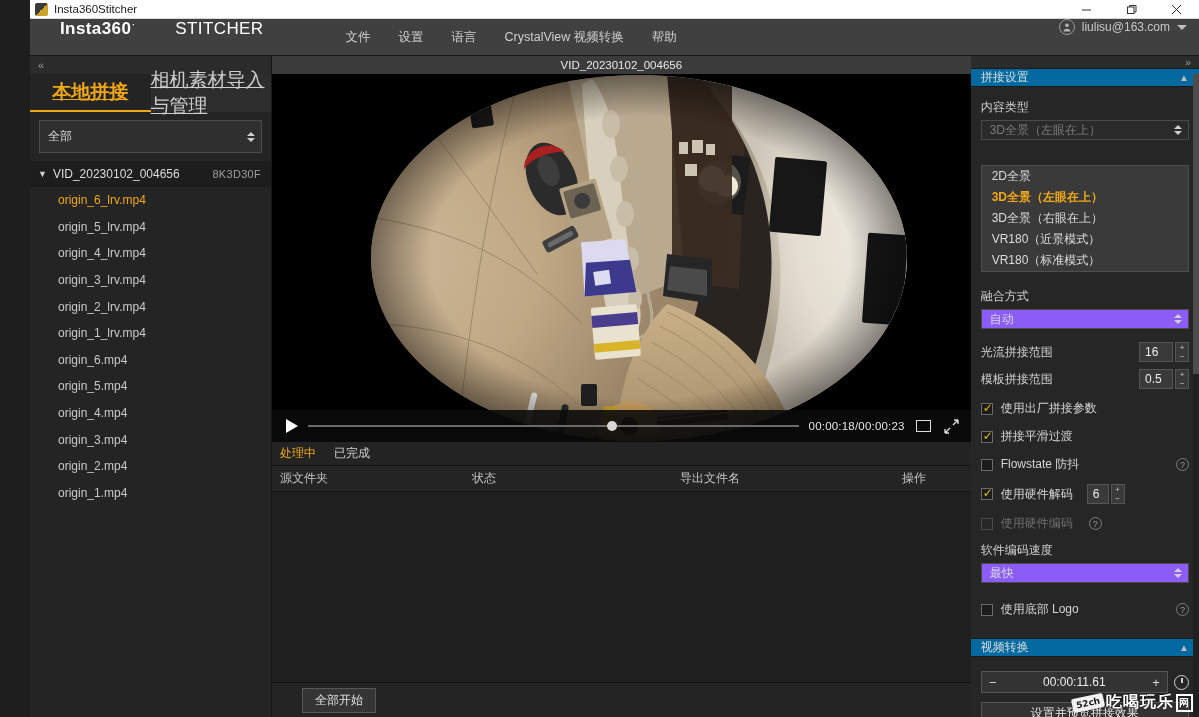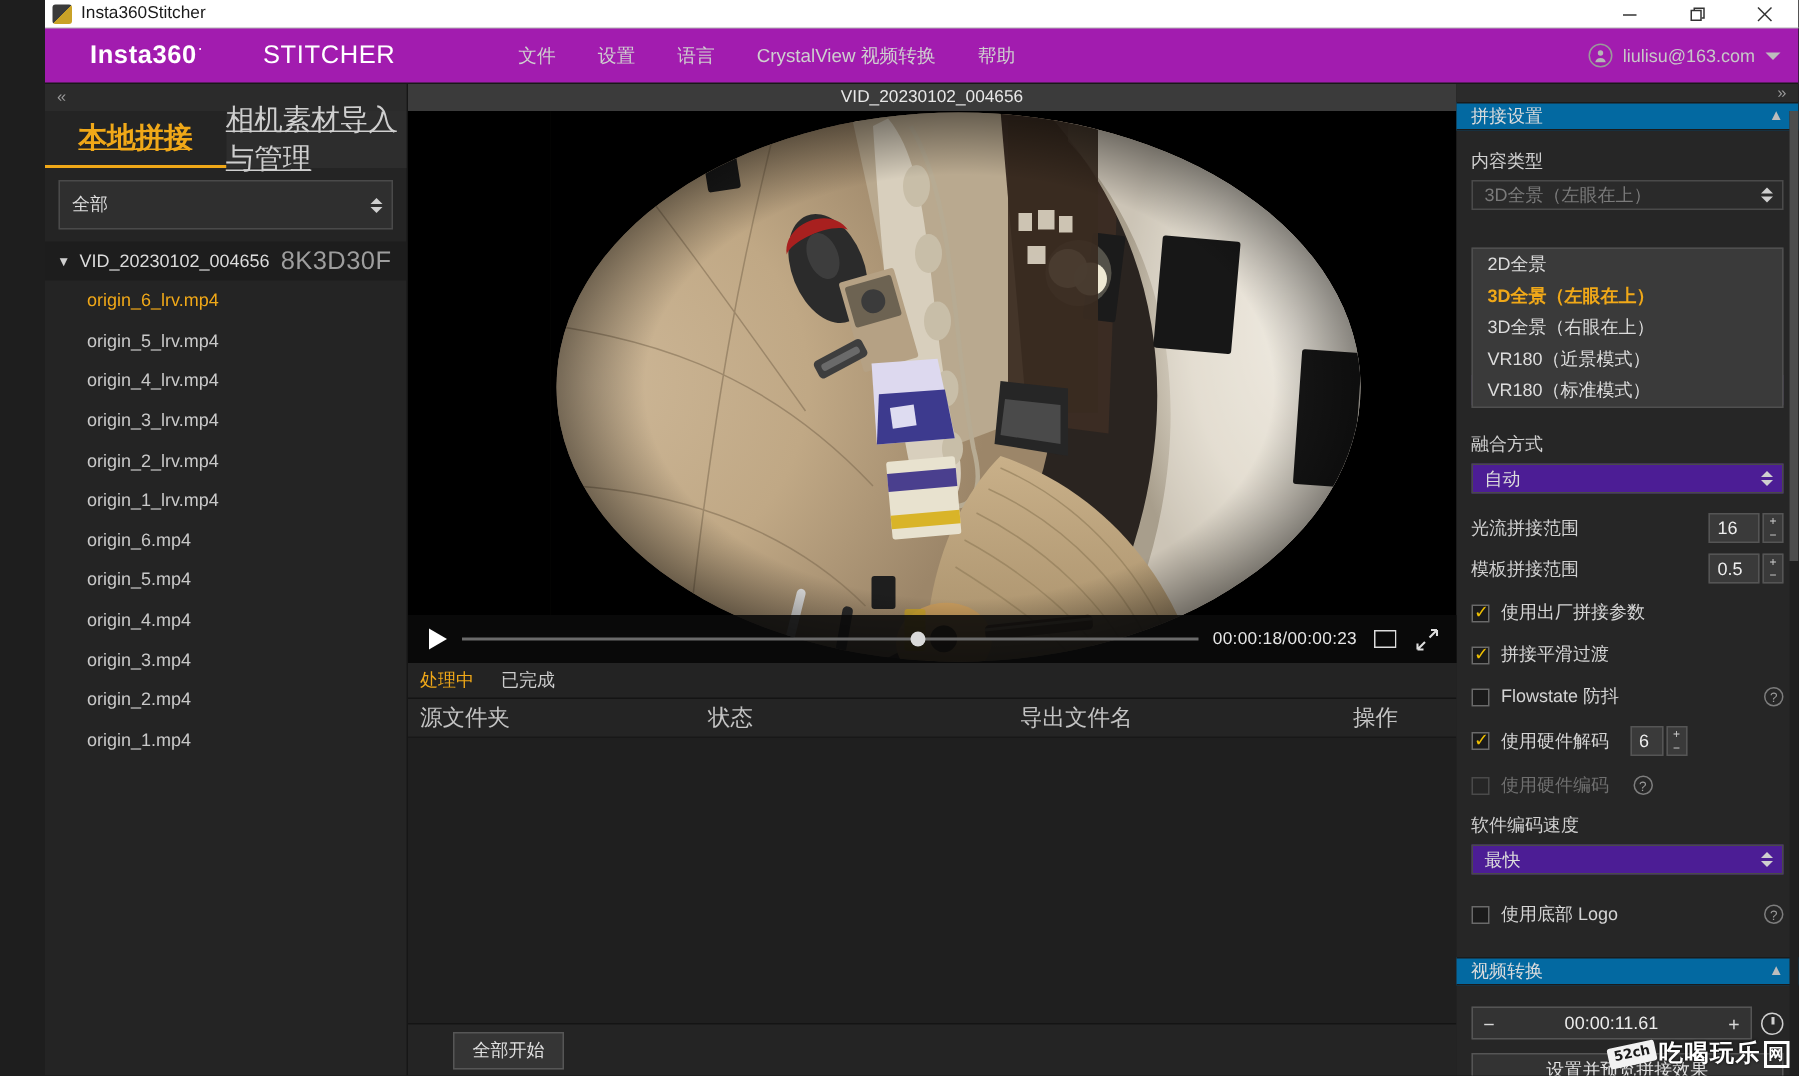--- a/index.html
+++ b/index.html
@@ -24,21 +24,21 @@
   .tb-title{ color:#1a1a1a; font-size:11.5px; }
   .tb-ctrls{ margin-left:auto; display:flex; height:19px; }
   .tb-btn{
     width:45px;height:19px;display:flex;align-items:center;justify-content:center;
     color:#222; font-size:12px;
   }
   .tb-btn svg{ display:block; }
 
   
   .appbar{
-    height:37px; background:#a21caf; display:flex; align-items:center;
+    height:37px; background:#404040; display:flex; align-items:flex-start;
     border-bottom:1px solid #181818;
   }
   .brand{
     margin-left:30px; font-size:17px; font-weight:bold; letter-spacing:.4px;
     color:#ffffff; display:flex; align-items:flex-start;
   }
   .brand .lite{ font-weight:normal;margin-left:36px; }
   .brand sup{ font-size:8px; line-height:1; position:relative; top:2px; margin:0 4px 0 1px;}
   .menu{ display:flex; margin-left:68px; gap:0; }
   .menu-item{ padding:0 14px; color:#cfcfcf; font-size:12.5px; line-height:37px; }
@@ -72,21 +72,21 @@
   .spin-arrows{ position:absolute; right:6px; top:50%; transform:translateY(-50%); display:flex;flex-direction:column; gap:2px;}
   .spin-arrows i{ display:block; width:0;height:0;border-left:4px solid transparent;border-right:4px solid transparent; }
   .spin-arrows i.up{ border-bottom:4px solid #cfcfcf; }
   .spin-arrows i.dn{ border-top:4px solid #cfcfcf; }
 
   .group-row{
     height:26px; display:flex; align-items:center; padding:0 10px 0 8px;
     background:#1d1d1d; font-size:12px; color:#dcdcdc;
   }
   .chev{ margin-right:6px; font-size:9px; color:#cfcfcf; }
-  .group-tag{ margin-left:auto; color:#9e9e9e; font-size:17px; letter-spacing:.3px;}
+  .group-tag{ margin-left:auto; color:#9e9e9e; font-size:11px; letter-spacing:.3px;}
   .files{ flex:1; overflow:hidden; }
   .file{
     height:26.6px; display:flex; align-items:center; padding-left:28px;
     font-size:12px; color:#c9c9c9;
   }
   .file.sel{ color:#f0a818; }
 
   
   .center{ width:716px; background:#1b1b1b; display:flex; flex-direction:column; }
   .vid-title{
@@ -108,21 +108,21 @@
   .track{ flex:1; height:2px; background:#6a6a6a; position:relative; }
   .track .knob{ position:absolute; left:61%; top:-4px; width:10px;height:10px;border-radius:50%; background:#d9d9d9;}
   .timecode{ color:#e6e6e6; font-size:11.5px; letter-spacing:.2px; }
   .icon-btn{ width:18px;height:18px; display:flex;align-items:center;justify-content:center;}
 
   .jobtabs{ height:24px; background:#232323; display:flex; align-items:center; padding-left:8px; gap:18px; border-bottom:1px solid #141414;}
   .jobtab{ font-size:12px; color:#cdcdcd; }
   .jobtab.active{ color:#f0a818; }
   .cols{
     height:26px; background:#242424; display:flex; align-items:center;
-    font-size:15px; color:#c4c4c4; border-bottom:1px solid #181818;
+    font-size:12px; color:#c4c4c4; border-bottom:1px solid #181818;
   }
   .col{ }
   .col.c1{ width:200px; padding-left:8px;}
   .col.c2{ width:222px; }
   .col.c3{ width:208px; }
   .col.c4{ flex:1; }
   .joblist{ flex:1; background:#1f1f1f; }
   .footbar{ height:35px; background:#242424; border-top:1px solid #141414; display:flex; align-items:center; padding-left:30px;}
   .btn{
     background:#353535; border:1px solid #565656; color:#e0e0e0;
@@ -133,21 +133,21 @@
   .right{ width:234px; background:#262626; display:flex; flex-direction:column; position:relative;}
   .expand-bar{ height:18px; background:#2b2b2b; display:flex; align-items:center; justify-content:flex-end; padding-right:8px; color:#9a9a9a; font-size:11px;}
   .sect-head{
     height:25px; background:#0369a1; display:flex; align-items:center; padding:0 10px;
     font-size:12px; color:#dcdcdc; border-top:1px solid #1b1b1b; border-bottom:1px solid #1b1b1b;
   }
   .sect-head .arr{ margin-left:auto; font-size:10px; color:#bdbdbd;}
   .pane{ padding:6px 10px 8px 10px; position:relative;}
   .lbl{ font-size:12px; color:#d0d0d0; margin:6px 0 4px; }
   .sel-box{
-    position:relative; height:20px; background:#4c1d95; border:1px solid #4a4a4a;
+    position:relative; height:20px; background:#8b5cf6; border:1px solid #4a4a4a;
     display:flex;align-items:center; padding:0 8px; font-size:12px; color:#dcdcdc;
   }
   .sel-box.disabled{ color:#7a7a7a; background:#2a2a2a;}
   .dropdown{
     position:absolute; left:10px; right:10px; top:78px; z-index:20;
     background:#3a3a3a; border:1px solid #4f4f4f;
   }
   .dd-item{ height:21px; display:flex; align-items:center; padding:0 10px; font-size:12px; color:#dcdcdc;}
   .dd-item.sel{ color:#f0a818; font-weight:bold;}
   .row-num{ display:flex; align-items:center; margin-top:7px;}

